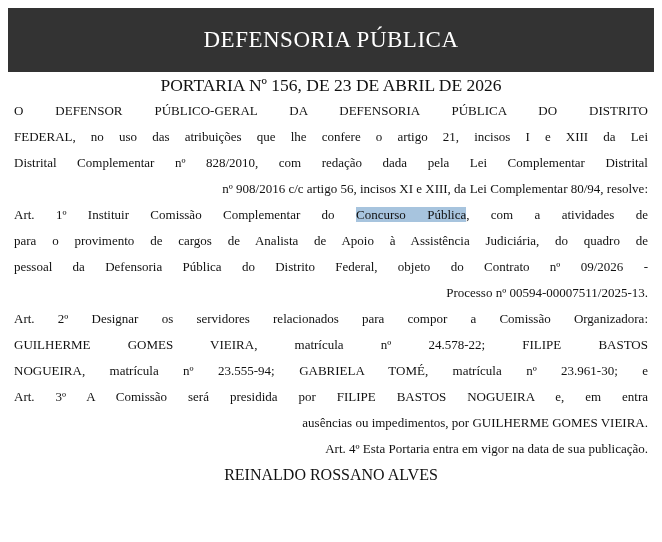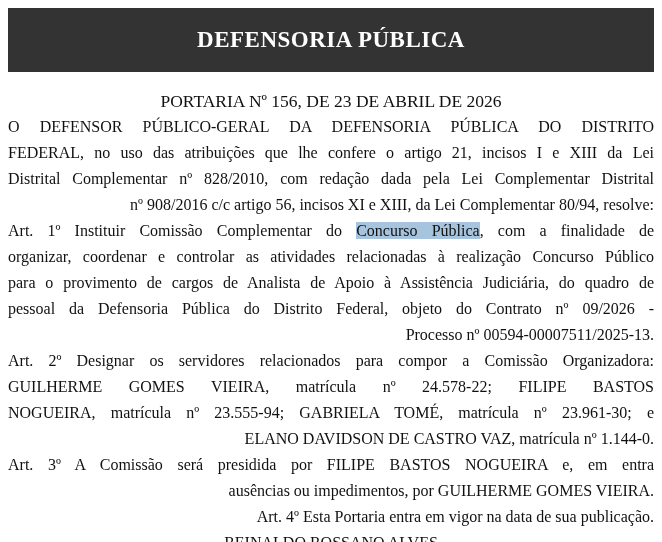--- a/index.html
+++ b/index.html
@@ -20,37 +20,37 @@
   .banner {
     margin: 8px 8px 0 8px;
     height: 64px;
     background: var(--banner-bg, #333333);
     display: flex;
     align-items: center;
     justify-content: center;
   }
   .banner-title {
     color: var(--banner-fg, #ffffff);
-    font-weight: bold;
+    font-weight: normal;
     font-size: 23px;
     letter-spacing: 0.5px;
     white-space: nowrap;
     text-align: right;
   }
   .heading {
-    margin-top: 16px;
+    margin-top: 0;
     height: 26px;
     line-height: 26px;
     text-align: center;
     font-size: 17.5px;
     white-space: nowrap;
   }
   .doc-body {
-    margin: 0 8px;
-    font-size: 16px;
+    margin: 0 14px;
+    font-size: 13px;
     line-height: 26px;
   }
   .line { min-height: 26px; }
   .line.justify {
     text-align: justify;
     -moz-text-align-last: justify;
     text-align-last: justify;
   }
   .line.left { text-align: right; }
   .hl { background: var(--hl, #a7c4de); }
@@ -70,28 +70,26 @@
     <span class="banner-title">DEFENSORIA PÚBLICA</span>
   </div>
 
   <div class="heading">PORTARIA Nº 156, DE 23 DE ABRIL DE 2026</div>
 
   <div class="doc-body">
       <div class="line justify"><span>O DEFENSOR PÚBLICO-GERAL DA DEFENSORIA PÚBLICA DO DISTRITO</span></div>
       <div class="line justify"><span>FEDERAL, no uso das atribuições que lhe confere o artigo 21, incisos I e XIII da Lei</span></div>
       <div class="line justify"><span>Distrital Complementar nº 828/2010, com redação dada pela Lei Complementar Distrital</span></div>
       <div class="line left"><span>nº 908/2016 c/c artigo 56, incisos XI e XIII, da Lei Complementar 80/94, resolve:</span></div>
-      <div class="line justify"><span>Art. 1º Instituir Comissão Complementar do </span><span class="hl">Concurso Pública</span><span>, com a finalidade de</span></div>
-      <div class="line justify"><span>organizar, coordenar e controlar as atividades relacionadas à realização Concurso Público</span></div>
+      <div class="line justify"><span>Art. 1º Instituir Comissão Complementar do </span><span class="hl">Concurso Pública</span><span>, com a atividades de</span></div>
       <div class="line justify"><span>para o provimento de cargos de Analista de Apoio à Assistência Judiciária, do quadro de</span></div>
       <div class="line justify"><span>pessoal da Defensoria Pública do Distrito Federal, objeto do Contrato nº 09/2026 -</span></div>
       <div class="line left"><span>Processo nº 00594-00007511/2025-13.</span></div>
       <div class="line justify"><span>Art. 2º Designar os servidores relacionados para compor a Comissão Organizadora:</span></div>
       <div class="line justify"><span>GUILHERME GOMES VIEIRA, matrícula nº 24.578-22; FILIPE BASTOS</span></div>
       <div class="line justify"><span>NOGUEIRA, matrícula nº 23.555-94; GABRIELA TOMÉ, matrícula nº 23.961-30; e</span></div>
-      <div class="line left"><span>ELANO DAVIDSON DE CASTRO VAZ, matrícula nº 1.144-0.</span></div>
       <div class="line justify"><span>Art. 3º A Comissão será presidida por FILIPE BASTOS NOGUEIRA e, em entra</span></div>
       <div class="line left"><span>ausências ou impedimentos, por GUILHERME GOMES VIEIRA.</span></div>
       <div class="line left"><span>Art. 4º Esta Portaria entra em vigor na data de sua publicação.</span></div>
     </div>
 
   <div class="signature">REINALDO ROSSANO ALVES</div>
 </div>
 
 </body></html>

